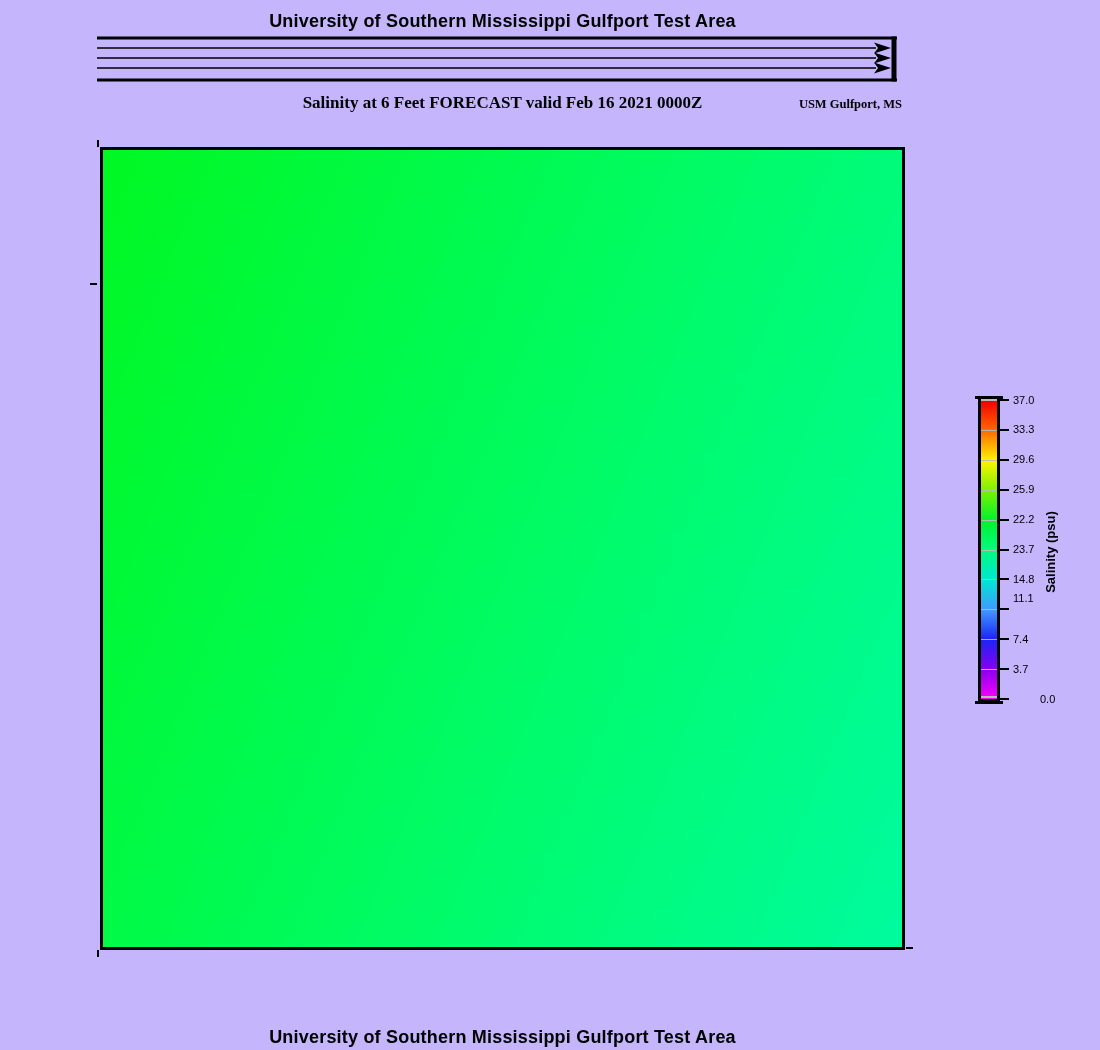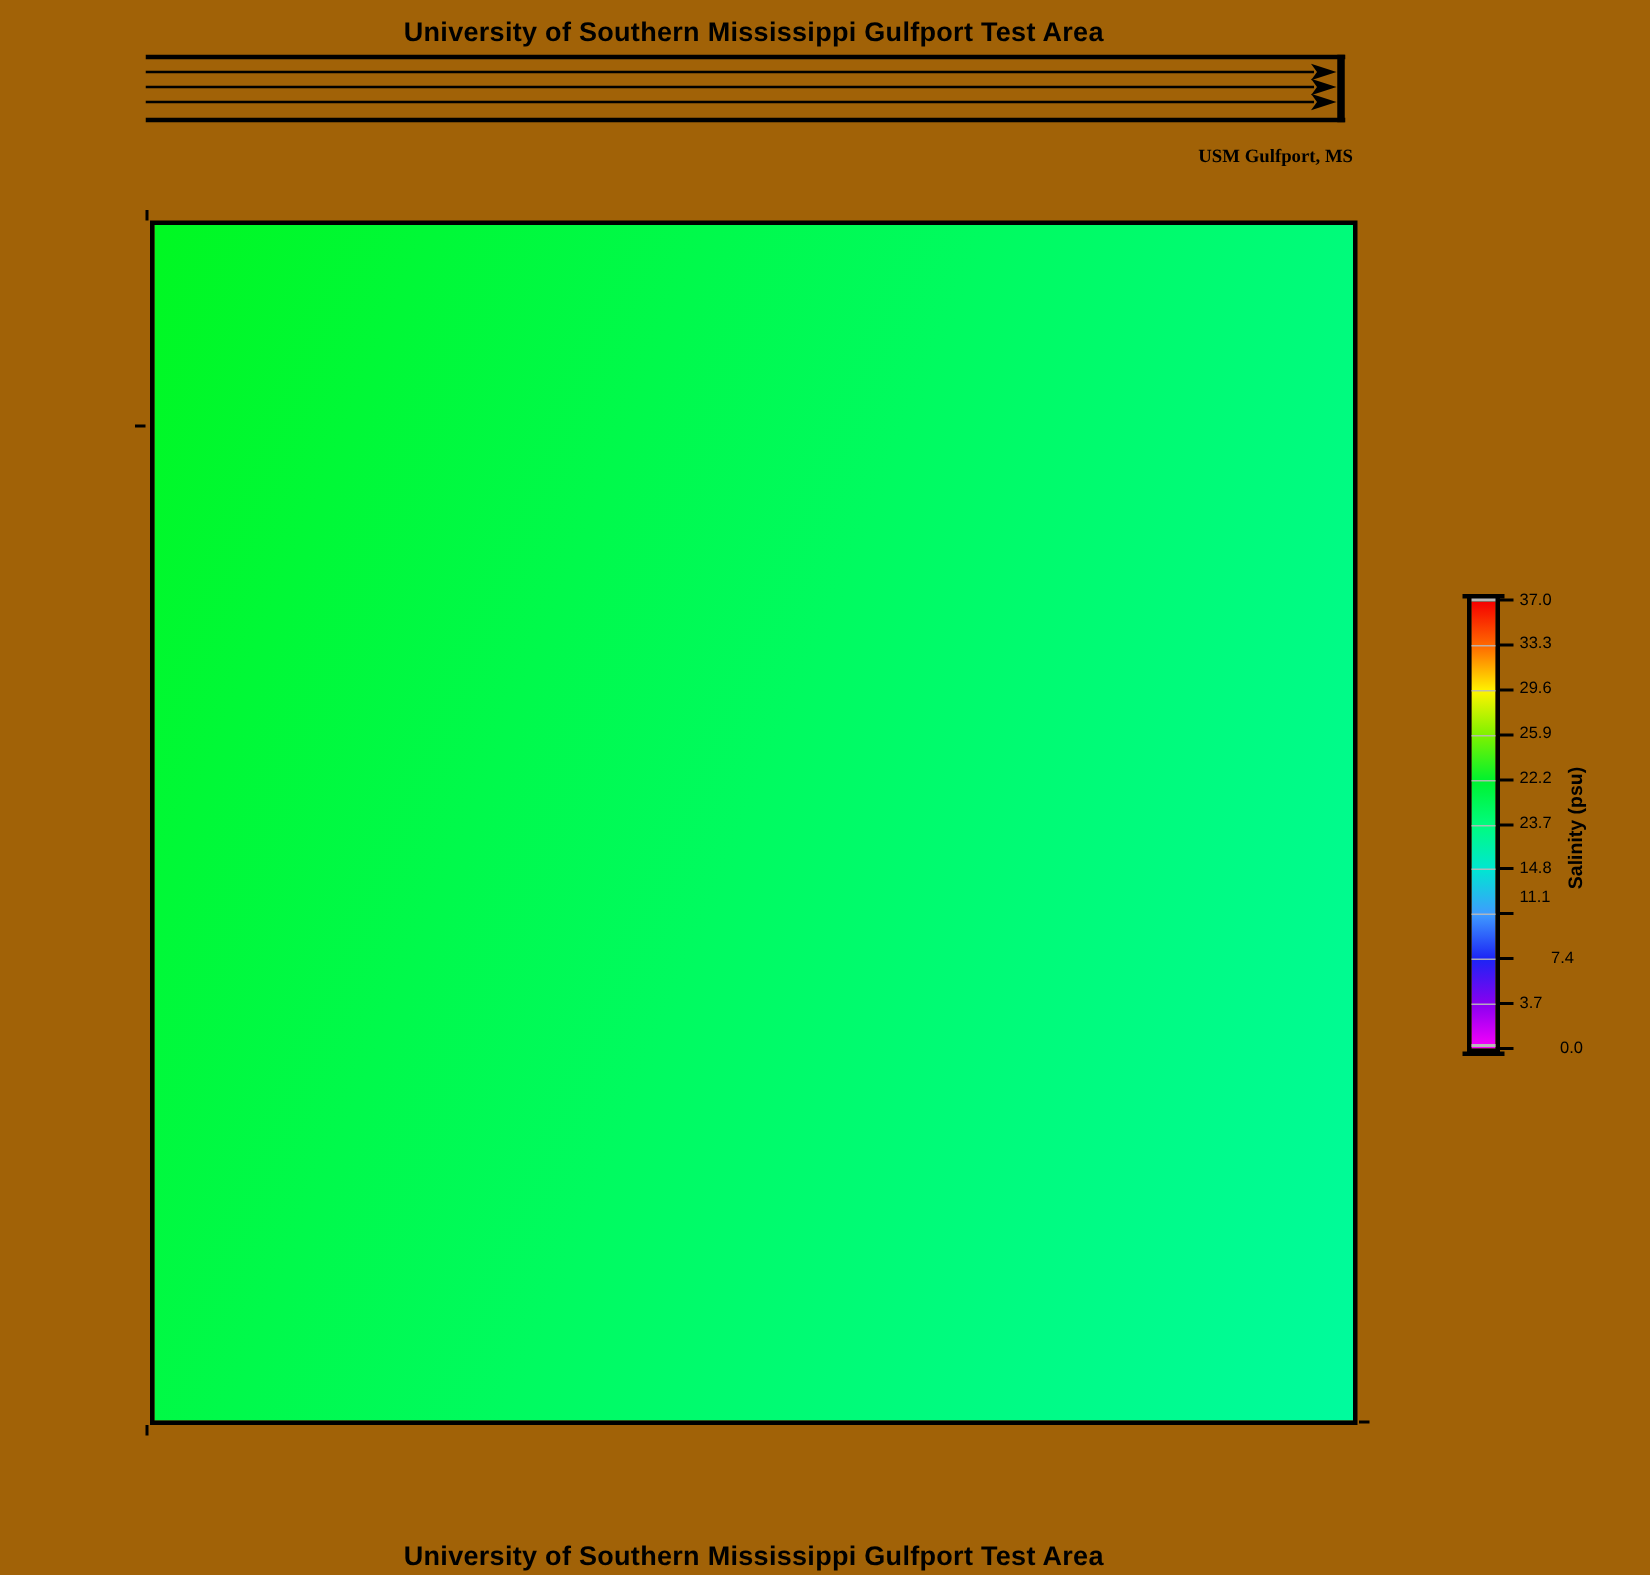--- a/index.html
+++ b/index.html
@@ -1,16 +1,16 @@
 <!DOCTYPE html>
 <html><head>
 <meta charset="utf-8">
 <style>
   html,body{margin:0;padding:0;background:#ffffff;}
-  .page{position:relative;width:1100px;height:1050px;background:#a16207;overflow:hidden;
+  .page{position:relative;width:1100px;height:1050px;background:#c4b5fd;overflow:hidden;
         font-family:"Liberation Sans","DejaVu Sans",sans-serif;color:#000;}
   .title{position:absolute;left:100px;width:805px;text-align:center;
          font-size:18px;font-weight:bold;letter-spacing:.2px;}
   .title.top{top:11px;}
   .title.bottom{top:1027px;}
   .banner{position:absolute;left:97px;top:34px;}
   .subtitle{position:absolute;left:100px;top:93px;width:805px;text-align:center;
             font-family:"Liberation Serif","DejaVu Serif",serif;font-weight:bold;font-size:17px;}
   .credit{position:absolute;left:700px;top:97px;width:202px;text-align:right;
           font-family:"Liberation Serif","DejaVu Serif",serif;font-weight:bold;font-size:12.5px;}
@@ -48,20 +48,21 @@
     <g>
       <line x1="0" y1="24" x2="779" y2="24" stroke="#000" stroke-width="1.6"></line>
       <polygon points="777,18.5 794,24 777,29.5 781,24"></polygon>
     </g>
     <g>
       <line x1="0" y1="34" x2="779" y2="34" stroke="#000" stroke-width="1.6"></line>
       <polygon points="777,28.5 794,34 777,39.5 781,34"></polygon>
     </g>
   </svg>
 
+  <div class="subtitle">Salinity at 6 Feet FORECAST valid Feb 16 2021 0000Z</div>
   <div class="credit">USM Gulfport, MS</div>
 
   <div class="map" style="background: linear-gradient(112deg, rgb(0, 248, 34), rgb(0, 251, 96), rgb(0, 251, 158));"></div>
 
   <div class="map-tick v" style="left:97px;top:140px;"></div>
   <div class="map-tick h" style="left:90px;top:283px;"></div>
   <div class="map-tick v" style="left:97px;top:950px;"></div>
   <div class="map-tick h" style="left:906px;top:947px;"></div>
 
   <div class="cbar" style="background: linear-gradient(rgb(245, 0, 0) 0%, rgb(255, 106, 0) 10%, rgb(255, 243, 0) 20%, rgb(125, 242, 0) 30%, rgb(0, 242, 46) 40%, rgb(0, 252, 126) 50%, rgb(0, 230, 210) 60%, rgb(63, 155, 255) 70%, rgb(28, 36, 245) 80%, rgb(136, 0, 240) 90%, rgb(251, 0, 251) 100%);"></div>
@@ -87,21 +88,21 @@
       <div class="cb-tickmark" style="top: 548.5px;"></div>
       <div class="cb-ticklabel" style="top: 543px;">23.7</div>
       <div class="cb-grid" style="top: 549.5px;"></div>
       <div class="cb-tickmark" style="top: 578.4px;"></div>
       <div class="cb-ticklabel" style="top: 572.9px;">14.8</div>
       <div class="cb-grid" style="top: 579.4px;"></div>
       <div class="cb-tickmark" style="top: 608.3px;"></div>
       <div class="cb-ticklabel" style="top: 592px;">11.1</div>
       <div class="cb-grid" style="top: 609.3px;"></div>
       <div class="cb-tickmark" style="top: 638.2px;"></div>
-      <div class="cb-ticklabel" style="top: 632.7px; margin-left: 21px;">7.4</div>
+      <div class="cb-ticklabel" style="top: 632.7px;">7.4</div>
       <div class="cb-grid" style="top: 639.2px;"></div>
       <div class="cb-tickmark" style="top: 668.1px;"></div>
       <div class="cb-ticklabel" style="top: 662.6px;">3.7</div>
       <div class="cb-grid" style="top: 669.1px;"></div>
       <div class="cb-tickmark" style="top: 698px;"></div>
       <div class="cb-ticklabel" style="top: 692.5px; margin-left: 27px;">0.0</div>
     </div>
   <div class="cb-label">Salinity (psu)</div>
 
   <div class="title bottom">University of Southern Mississippi Gulfport Test Area</div>

